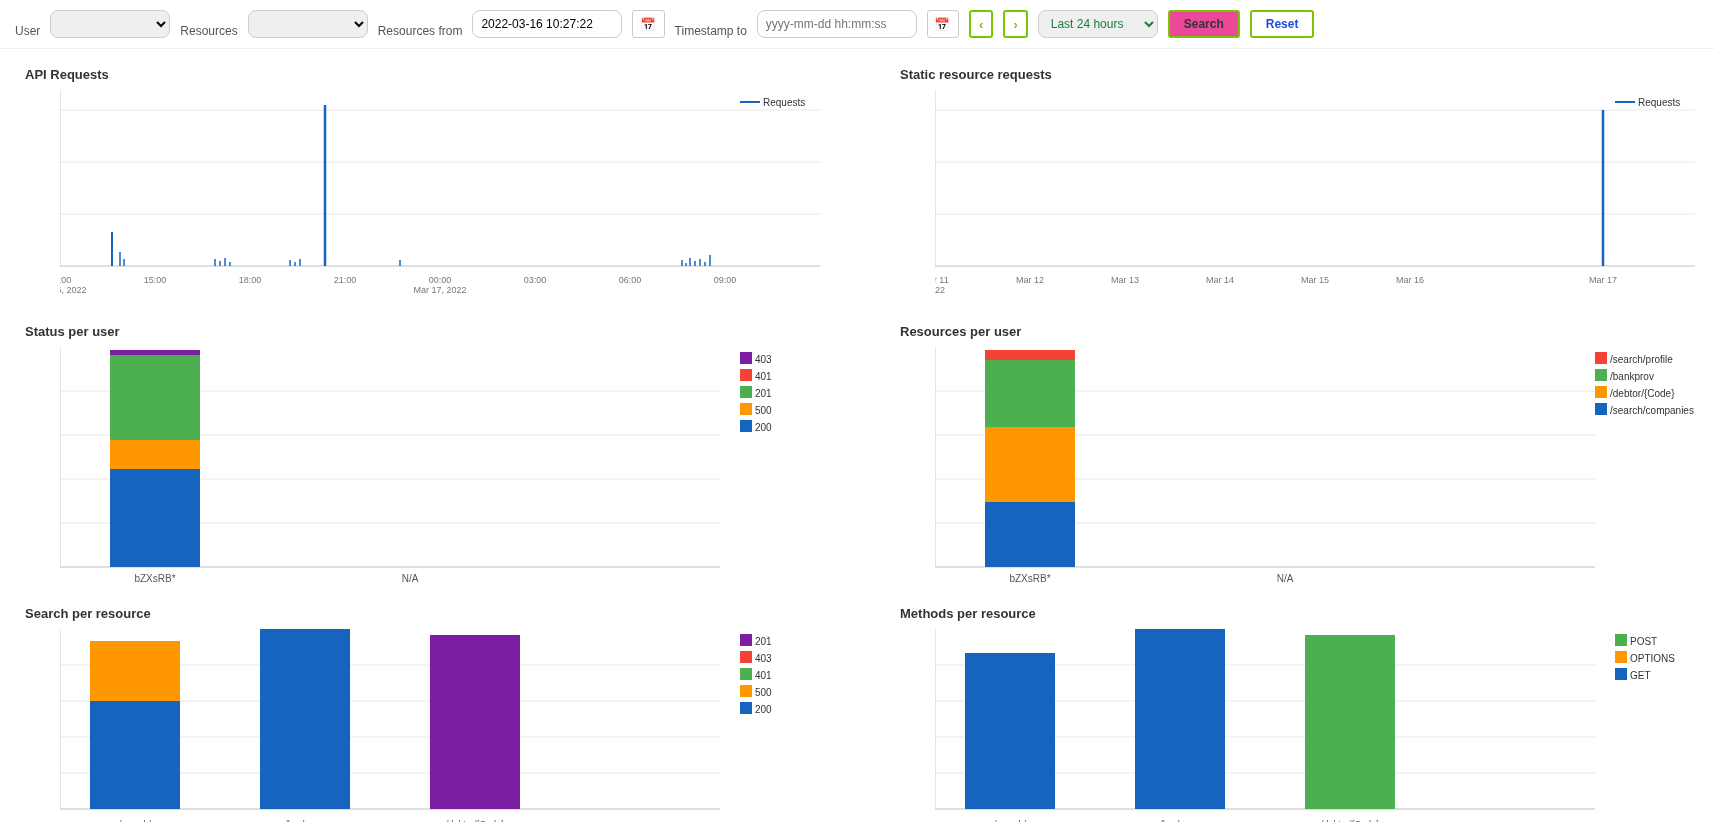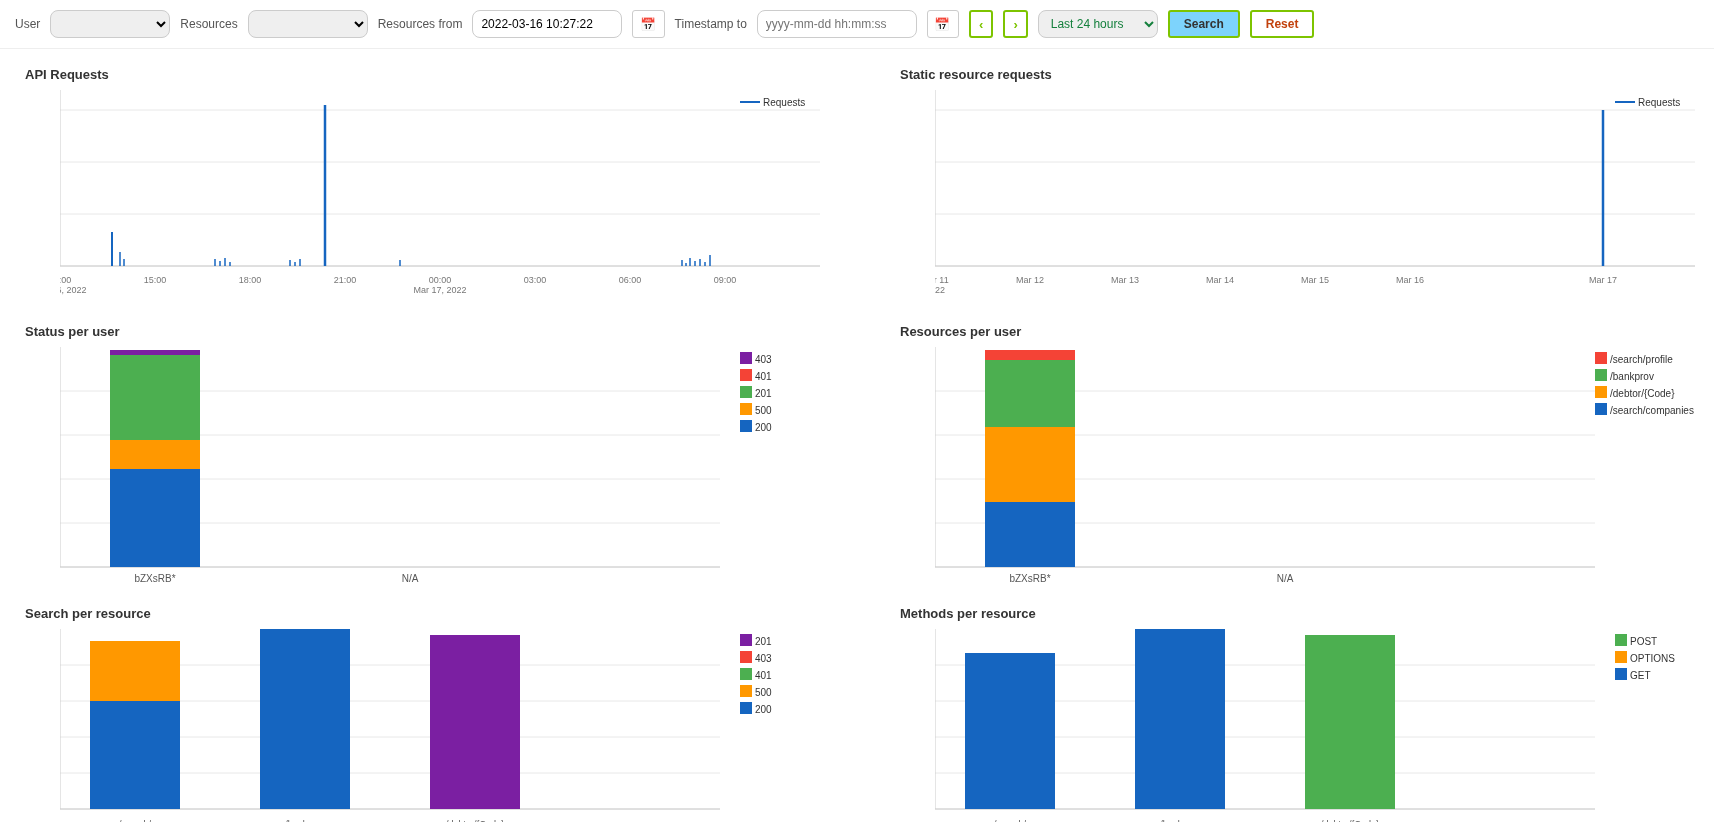--- a/index.html
+++ b/index.html
@@ -1,20 +1,20 @@
 <!DOCTYPE html>
 <html><head>
   <meta charset="utf-8">
   <style>
     * { box-sizing: border-box; margin: 0; padding: 0; }
     body { font-family: Arial, sans-serif; font-size: 12px; background: #fff; color: #333; }
 
     .top-bar {
       display: flex;
-      align-items: center;
+      align-items: flex-end;
       padding: 10px 15px;
       gap: 10px;
       border-bottom: 1px solid #eee;
       flex-wrap: wrap;
     }
     .top-bar label { font-size: 12px; color: #555; }
     .top-bar select, .top-bar input[type="text"] {
       border: 1px solid #ccc;
       border-radius: 8px;
       padding: 4px 8px;
@@ -39,37 +39,37 @@
       border-radius: 3px;
       padding: 3px 8px;
       cursor: pointer;
       font-size: 13px;
       color: #7dc400;
       font-weight: bold;
       height: 28px;
     }
     .btn-search {
       border: 2px solid #7dc400;
-      background: #7dd3fc;
+      background: #ec4899;
       border-radius: 3px;
       padding: 3px 14px;
       cursor: pointer;
       font-size: 12px;
       color: #333;
       font-weight: bold;
       height: 28px;
     }
     .btn-reset {
       border: 2px solid #7dc400;
       background: #fff;
       border-radius: 3px;
       padding: 3px 14px;
       cursor: pointer;
       font-size: 12px;
-      color: #c2410c;
+      color: #1d4ed8;
       font-weight: bold;
       height: 28px;
     }
     .time-range-select {
       border: 2px solid #7dc400;
       border-radius: 3px;
       padding: 3px 8px;
       font-size: 12px;
       height: 28px;
       min-width: 110px;

